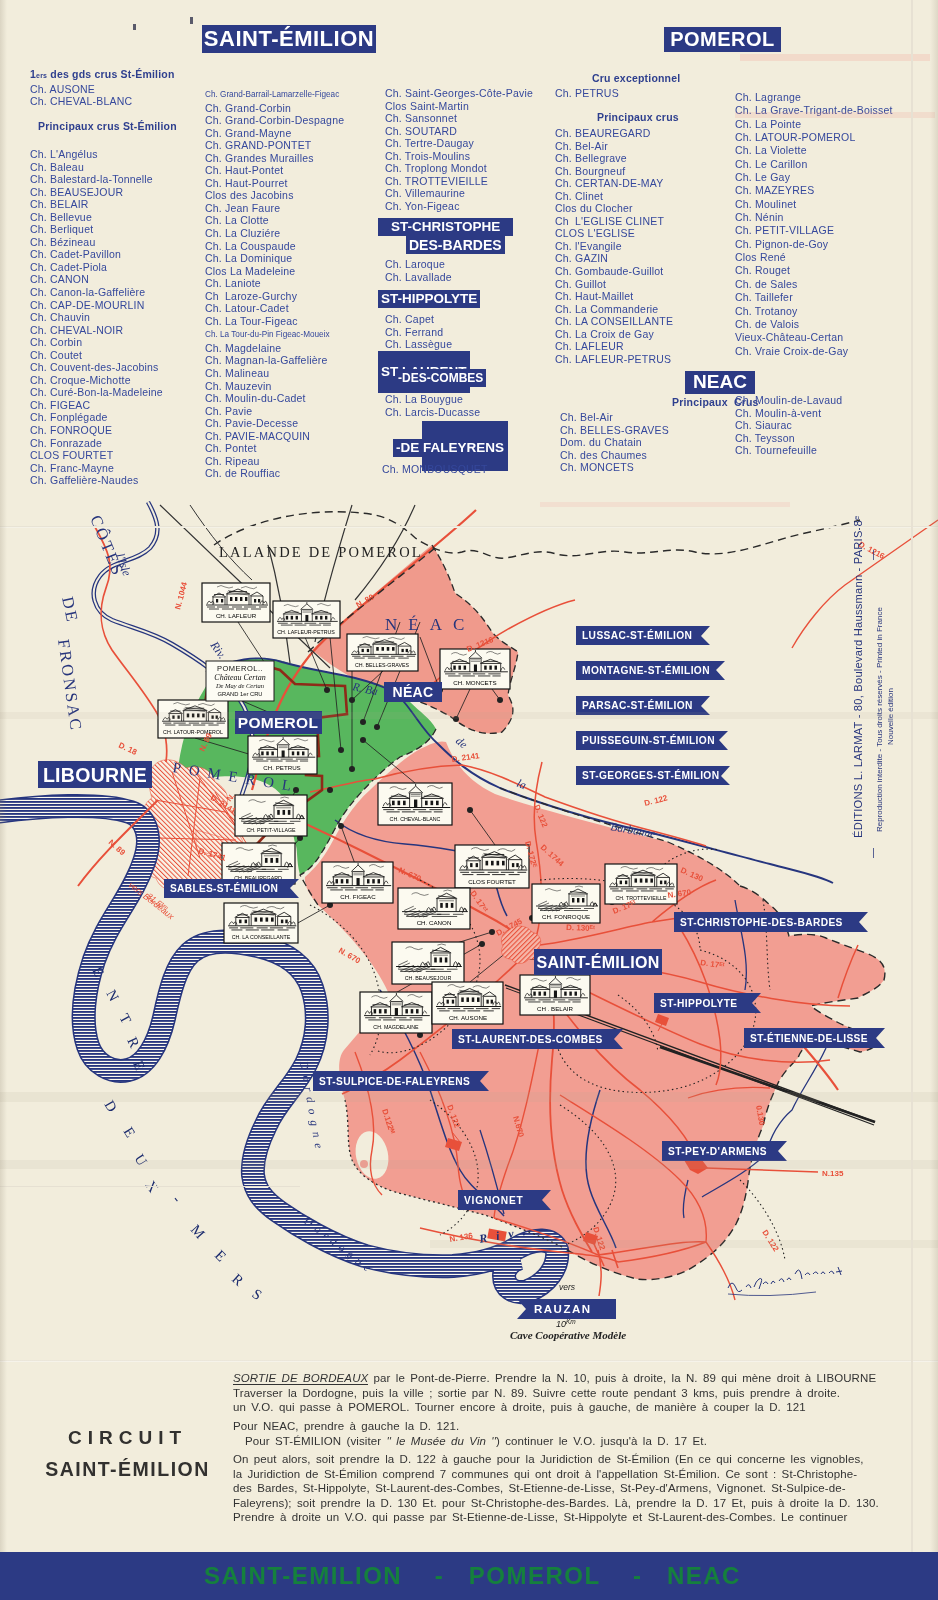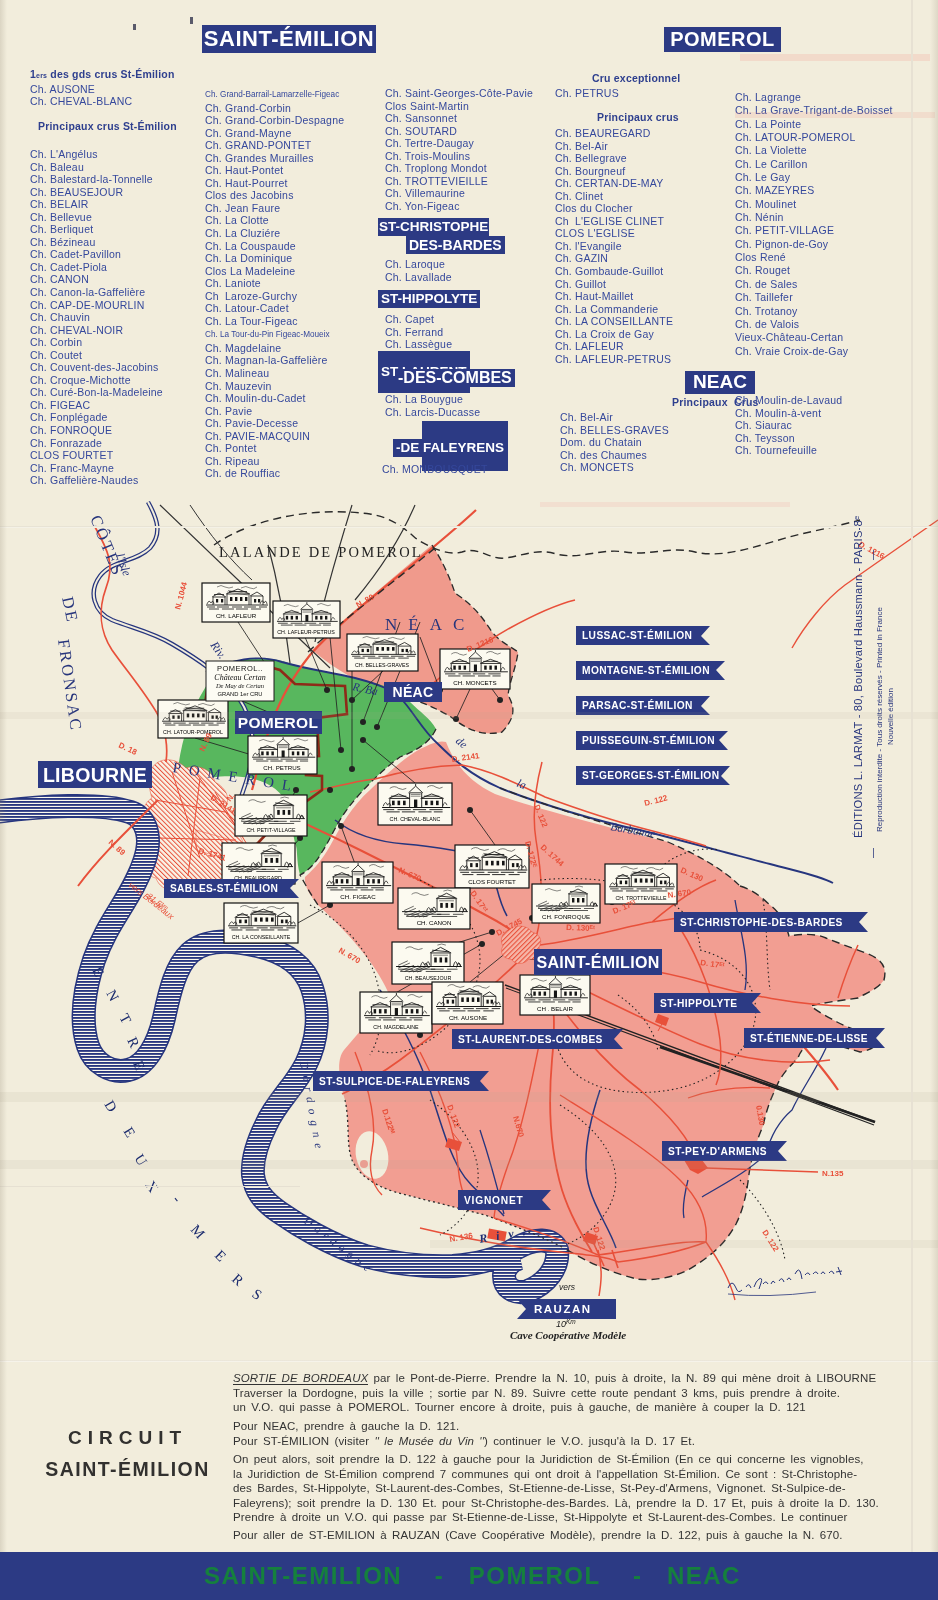--- a/index.html
+++ b/index.html
@@ -87,34 +87,34 @@
 Ch. Malineau
 Ch. Mauzevin
 Ch. Moulin-du-Cadet
 Ch. Pavie
 Ch. Pavie-Decesse
 Ch. PAVIE-MACQUIN
 Ch. Pontet
 Ch. Ripeau
 Ch. de Rouffiac</div>
 
-<div class="hbn" style="left:378px;top:218px;height:18px;font-size:13.5px;line-height:18px;padding:0 1px;">ST-CHRISTOPHE</div>
+<div class="hbn" style="left:378px;top:218px;height:18px;font-size:13.5px;line-height:18px;padding:0 13px;">ST-CHRISTOPHE</div>
 <div class="hbn" style="left:406px;top:236px;height:18px;font-size:14px;line-height:18px;padding:0 3px;">DES-BARDES</div>
 
 <div class="col" style="left:385px;top:258px;">Ch. Laroque
 Ch. Lavallade</div>
 
 <div class="hbn" style="left:378px;top:290px;height:18px;font-size:13.5px;line-height:18px;padding:0 3px;">ST-HIPPOLYTE</div>
 
 <div class="col" style="left:385px;top:313px;">Ch. Capet
 Ch. Ferrand
 Ch. Lassègue</div>
 
 <div class="hbn" style="left:378px;top:351px;height:18px;font-size:13.5px;line-height:18px;padding:12px 3px;">ST-LAURENT</div>
-<div class="hbn" style="left:395px;top:369px;height:18px;font-size:16px;line-height:18px;padding:0 3px;">-DES-COMBES</div>
+<div class="hbn" style="left:395px;top:369px;height:18px;font-size:12px;line-height:18px;padding:0 3px;">-DES-COMBES</div>
 
 <div class="col" style="left:385px;top:393px;">Ch. La Bouygue
 Ch. Larcis-Ducasse</div>
 
 <div class="hbn" style="left:378px;top:421px;height:18px;font-size:13.5px;line-height:18px;padding:16px 3px;margin-left:44px;">ST-SULPICE</div>
 <div class="hbn" style="left:393px;top:439px;height:18px;font-size:13.5px;line-height:18px;padding:0 3px;">-DE FALEYRENS</div>
 
 <div class="col" style="left:382px;top:463px;">Ch. MONBOUSQUET</div>
 
 <div class="col b" style="left:592px;top:72px;"><b>Cru exceptionnel</b></div>
@@ -736,27 +736,26 @@
 <div style="position:absolute;left:0;top:1186px;width:300px;height:1px;background:#e6e0d2;"></div>
 
 <div style="position:absolute;left:45px;top:1427px;width:165px;text-align:center;color:#32312f;font-weight:bold;font-size:19px;letter-spacing:6px;font-family:'Liberation Sans',sans-serif;">CIRCUIT</div>
 <div style="position:absolute;left:30px;top:1458px;width:195px;text-align:center;color:#32312f;font-weight:bold;font-size:19.5px;letter-spacing:1.5px;font-family:'Liberation Sans',sans-serif;">SAINT-ÉMILION</div>
 
 <div style="position:absolute;left:233px;top:1371px;width:648px;font-size:11.5px;line-height:14.6px;letter-spacing:.5px;word-spacing:2px;color:#333;font-family:'Liberation Sans',sans-serif;letter-spacing:.1px;">
 <div><span style="border-bottom:1px solid #333;font-style:italic;">SORTIE DE BORDEAUX</span> par le Pont-de-Pierre. Prendre la N. 10, puis à droite, la N. 89 qui mène droit à LIBOURNE</div>
 <div>Traverser la Dordogne, puis la ville ; sortie par N. 89. Suivre cette route pendant 3 kms, puis prendre à droite.</div>
 <div>un V.O. qui passe à POMEROL. Tourner encore à droite, puis à gauche, de manière à couper la D. 121</div>
 <div style="margin-top:4px;">Pour NEAC, prendre à gauche la D. 121.</div>
-<div style="margin-top:1px;">Pour ST-ÉMILION (visiter <i>'' le Musée du Vin ''</i>) continuer le V.O. jusqu'à la D. 17 Et.</div>
+<div style="margin-top:1px;margin-left:12px;">Pour ST-ÉMILION (visiter <i>'' le Musée du Vin ''</i>) continuer le V.O. jusqu'à la D. 17 Et.</div>
 <div style="margin-top:3px;">On peut alors, soit prendre la D. 122 à gauche pour la Juridiction de St-Émilion (En ce qui concerne les vignobles,</div>
 <div>la Juridiction de St-Émilion comprend 7 communes qui ont droit à l'appellation St-Émilion. Ce sont : St-Christophe-</div>
 <div>des Bardes, St-Hippolyte, St-Laurent-des-Combes, St-Etienne-de-Lisse, St-Pey-d'Armens, Vignonet. St-Sulpice-de-</div>
 <div>Faleyrens); soit prendre la D. 130 Et. pour St-Christophe-des-Bardes. Là, prendre la D. 17 Et, puis à droite la D. 130.</div>
 <div>Prendre à droite un V.O. qui passe par St-Etienne-de-Lisse, St-Hippolyte et St-Laurent-des-Combes. Le continuer</div>
-<div style="margin-top:3px;">Pour aller de ST-EMILION à RAUZAN (Cave Coopérative Modèle), prendre la D. 122, puis à gauche la N. 670.</div>
 </div>
 
 <div style="position:absolute;left:0;top:0;width:7px;height:1600px;background:linear-gradient(90deg,rgba(150,140,120,.25),rgba(150,140,120,0));"></div>
 <div style="position:absolute;left:930px;top:0;width:8px;height:1600px;background:linear-gradient(90deg,rgba(150,140,120,0),rgba(150,140,120,.22));"></div>
 <div style="position:absolute;left:133px;top:24px;width:3px;height:6px;background:#5a5a6a;"></div>
 <div style="position:absolute;left:190px;top:17px;width:3px;height:7px;background:#5a5a6a;"></div>
 
 <div style="position:absolute;left:0;top:1552px;width:938px;height:48px;background:#2c3a84;"></div>
 <div style="position:absolute;left:204px;top:1562px;color:#15803d;font-weight:bold;font-size:24px;letter-spacing:1.5px;font-family:'Liberation Sans',sans-serif;white-space:pre;">SAINT-EMILION    -   POMEROL    -   NEAC</div>
 </div>

